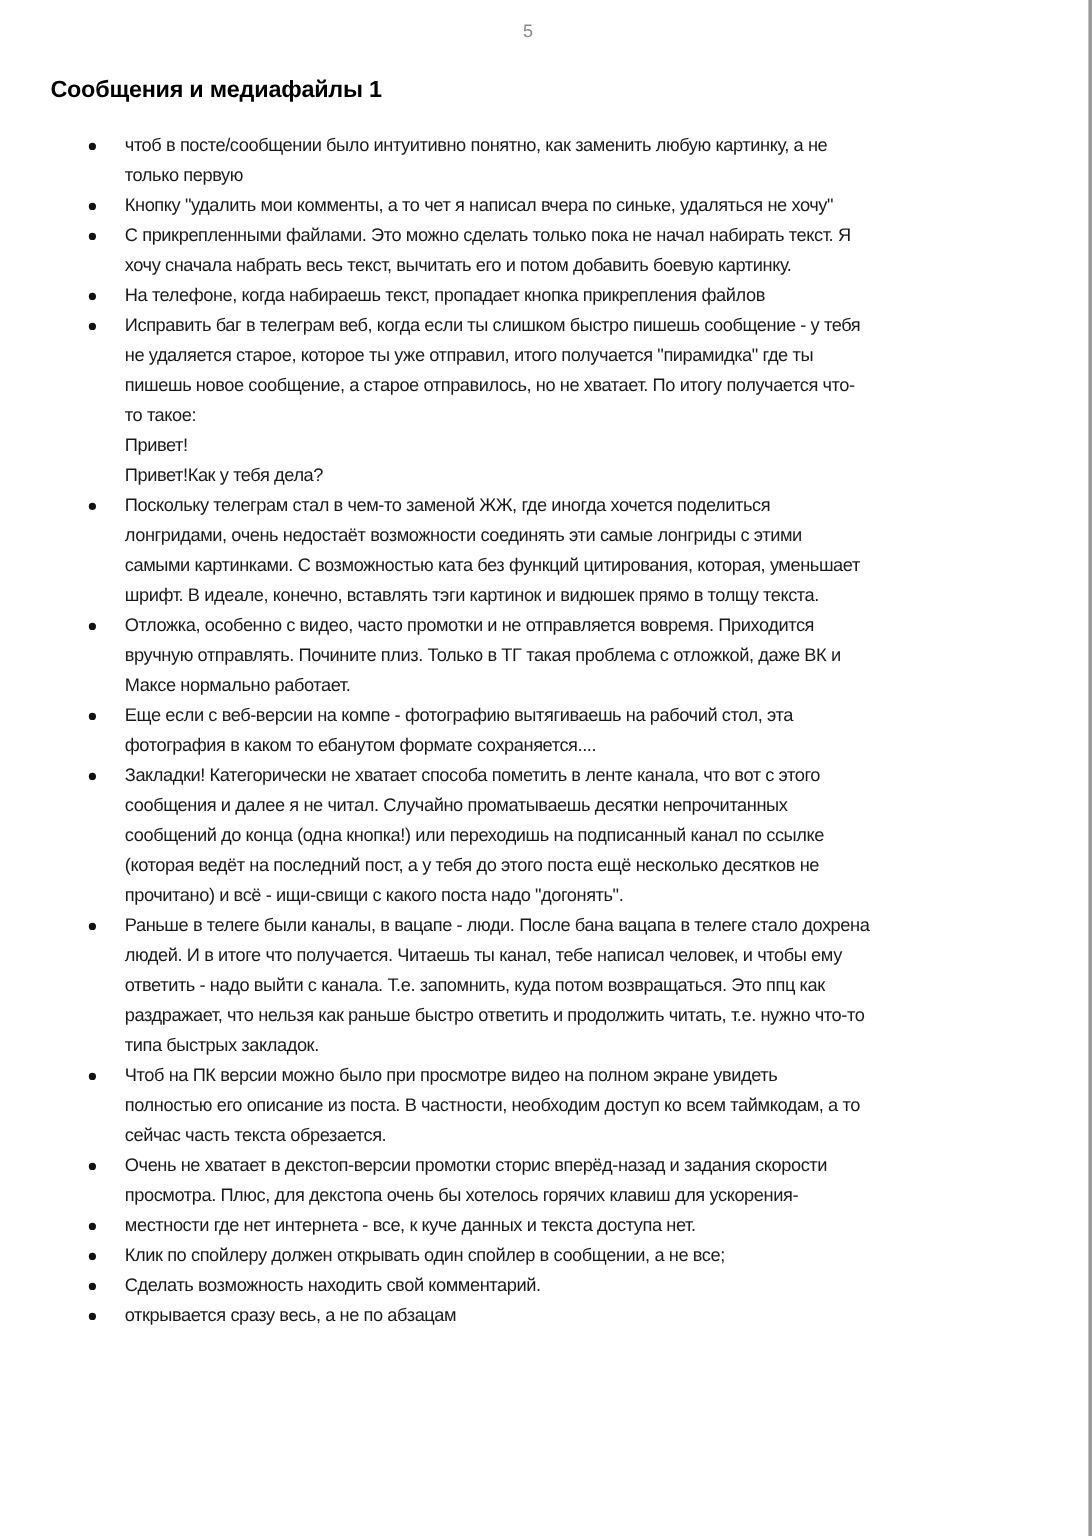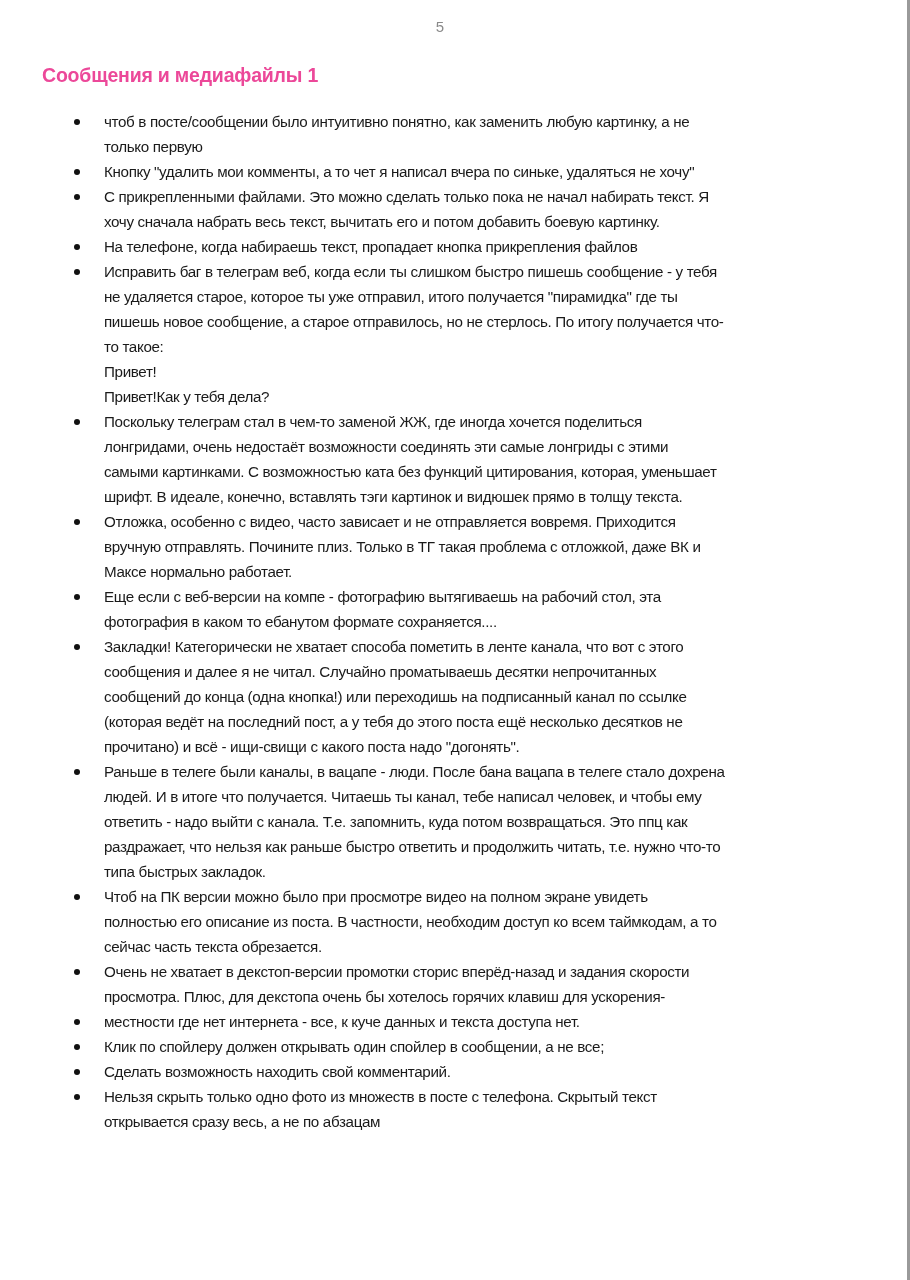--- a/index.html
+++ b/index.html
@@ -33,21 +33,21 @@
       font-size: 15px;
       color: #8a8a8a;
     }
     .section-title {
       position: absolute;
       left: 42px;
       top: 64px;
       margin: 0;
       font-size: 19.5px;
       font-weight: bold;
-      color: #ec4899;
+      color: #000000;
       letter-spacing: -0.2px;
     }
     .bullet-list {
       position: absolute;
       left: 0;
       top: 109px;
       width: 860px;
       margin: 0;
       padding: 0;
       list-style: none;
@@ -96,35 +96,35 @@
         <span class="bullet-line">хочу сначала набрать весь текст, вычитать его и потом добавить боевую картинку.</span>
       </li>
       <li class="bullet-item">
         <span class="bullet-dot"></span>
         <span class="bullet-line">На телефоне, когда набираешь текст, пропадает кнопка прикрепления файлов</span>
       </li>
       <li class="bullet-item">
         <span class="bullet-dot"></span>
         <span class="bullet-line">Исправить баг в телеграм веб, когда если ты слишком быстро пишешь сообщение - у тебя</span>
         <span class="bullet-line">не удаляется старое, которое ты уже отправил, итого получается "пирамидка" где ты</span>
-        <span class="bullet-line">пишешь новое сообщение, а старое отправилось, но не стерлось. По итогу получается что-</span>
+        <span class="bullet-line">пишешь новое сообщение, а старое отправилось, но не хватает. По итогу получается что-</span>
         <span class="bullet-line">то такое:</span>
         <span class="bullet-line">Привет!</span>
         <span class="bullet-line">Привет!Как у тебя дела?</span>
       </li>
       <li class="bullet-item">
         <span class="bullet-dot"></span>
         <span class="bullet-line">Поскольку телеграм стал в чем-то заменой ЖЖ, где иногда хочется поделиться</span>
         <span class="bullet-line">лонгридами, очень недостаёт возможности соединять эти самые лонгриды с этими</span>
         <span class="bullet-line">самыми картинками. С возможностью ката без функций цитирования, которая, уменьшает</span>
         <span class="bullet-line">шрифт. В идеале, конечно, вставлять тэги картинок и видюшек прямо в толщу текста.</span>
       </li>
       <li class="bullet-item">
         <span class="bullet-dot"></span>
-        <span class="bullet-line">Отложка, особенно с видео, часто зависает и не отправляется вовремя. Приходится</span>
+        <span class="bullet-line">Отложка, особенно с видео, часто промотки и не отправляется вовремя. Приходится</span>
         <span class="bullet-line">вручную отправлять. Почините плиз. Только в ТГ такая проблема с отложкой, даже ВК и</span>
         <span class="bullet-line">Максе нормально работает.</span>
       </li>
       <li class="bullet-item">
         <span class="bullet-dot"></span>
         <span class="bullet-line">Еще если с веб-версии на компе - фотографию вытягиваешь на рабочий стол, эта</span>
         <span class="bullet-line">фотография в каком то ебанутом формате сохраняется....</span>
       </li>
       <li class="bullet-item">
         <span class="bullet-dot"></span>
@@ -160,17 +160,16 @@
       <li class="bullet-item">
         <span class="bullet-dot"></span>
         <span class="bullet-line">Клик по спойлеру должен открывать один спойлер в сообщении, а не все;</span>
       </li>
       <li class="bullet-item">
         <span class="bullet-dot"></span>
         <span class="bullet-line">Сделать возможность находить свой комментарий.</span>
       </li>
       <li class="bullet-item">
         <span class="bullet-dot"></span>
-        <span class="bullet-line">Нельзя скрыть только одно фото из множеств в посте с телефона. Скрытый текст</span>
         <span class="bullet-line">открывается сразу весь, а не по абзацам</span>
       </li>
     </ul>
 </div>
 
 </body></html>

